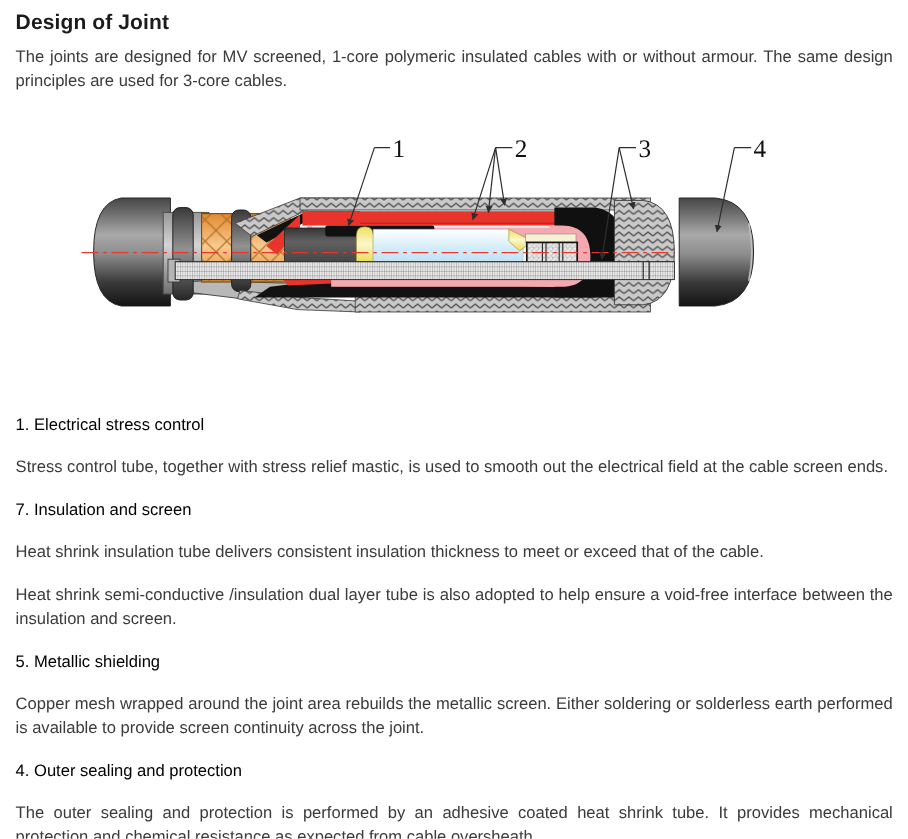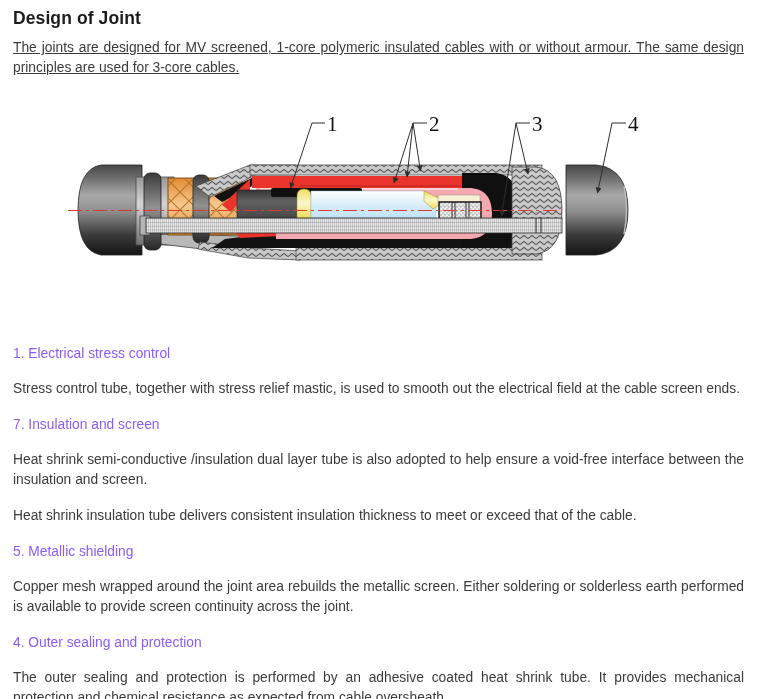--- a/index.html
+++ b/index.html
@@ -8,27 +8,27 @@
     font-family:"Liberation Sans","DejaVu Sans",sans-serif;
     color:#3a3a3a;
   }
   .page{padding:8px 13px 0 13px;}
   h1.title{
     font-size:17.5px;font-weight:700;color:#1c1c1c;
     margin:0;letter-spacing:.1px;
   }
   p.intro{
     font-size:13.8px;line-height:1.45;margin:9px 0 0 0;
-    text-align:justify;color:#3b3b3b;text-decoration:underline;
+    text-align:justify;color:#3b3b3b;
   }
   .diagram-wrap{margin:24px 0 0 0;}
   .diagram-wrap svg{display:block;}
   .body-text{margin-top:72px;}
   .sec-heading{
-    font-size:13.8px;font-weight:400;color:#8b5cf6;
+    font-size:13.8px;font-weight:400;color:#000000;
     margin:0 0 15px 0;line-height:1.45;
   }
   .sec-para{
     font-size:13.8px;color:#3b3b3b;line-height:1.45;
     margin:0 0 16px 0;text-align:justify;
   }
 </style>
 </head>
 <body>
 
@@ -200,22 +200,22 @@
       </g>
     </svg>
   </div>
 
   <div class="body-text">
 
     <p class="sec-heading">1. Electrical stress control</p>
     <p class="sec-para">Stress control tube, together with stress relief mastic, is used to smooth out the electrical field at the cable screen ends.</p>
 
     <p class="sec-heading">7. Insulation and screen</p>
+    <p class="sec-para">Heat shrink insulation tube delivers consistent insulation thickness to meet or exceed that of the cable.</p>
     <p class="sec-para">Heat shrink semi-conductive /insulation dual layer tube  is also adopted  to help ensure a void-free interface between the insulation and screen.</p>
-    <p class="sec-para">Heat shrink insulation tube delivers consistent insulation thickness to meet or exceed that of the cable.</p>
 
     <p class="sec-heading">5. Metallic shielding</p>
     <p class="sec-para">Copper mesh wrapped around the joint area rebuilds the metallic screen. Either soldering or solderless earth performed is available to provide screen continuity across the joint.</p>
 
     <p class="sec-heading">4. Outer sealing and protection</p>
     <p class="sec-para">The outer sealing and protection is performed by an adhesive coated heat shrink tube. It provides mechanical protection and chemical resistance as expected from cable oversheath.</p>
 
   </div>
 </div>
 

